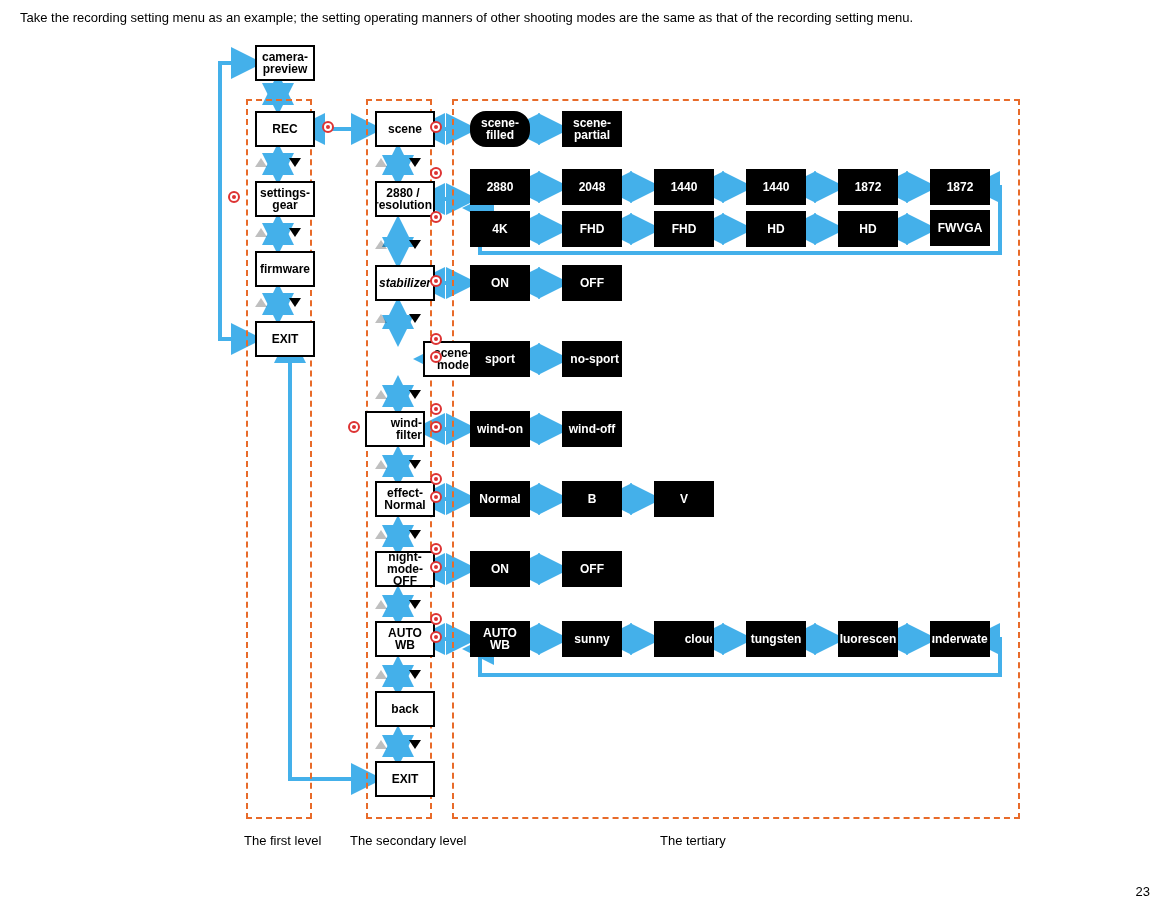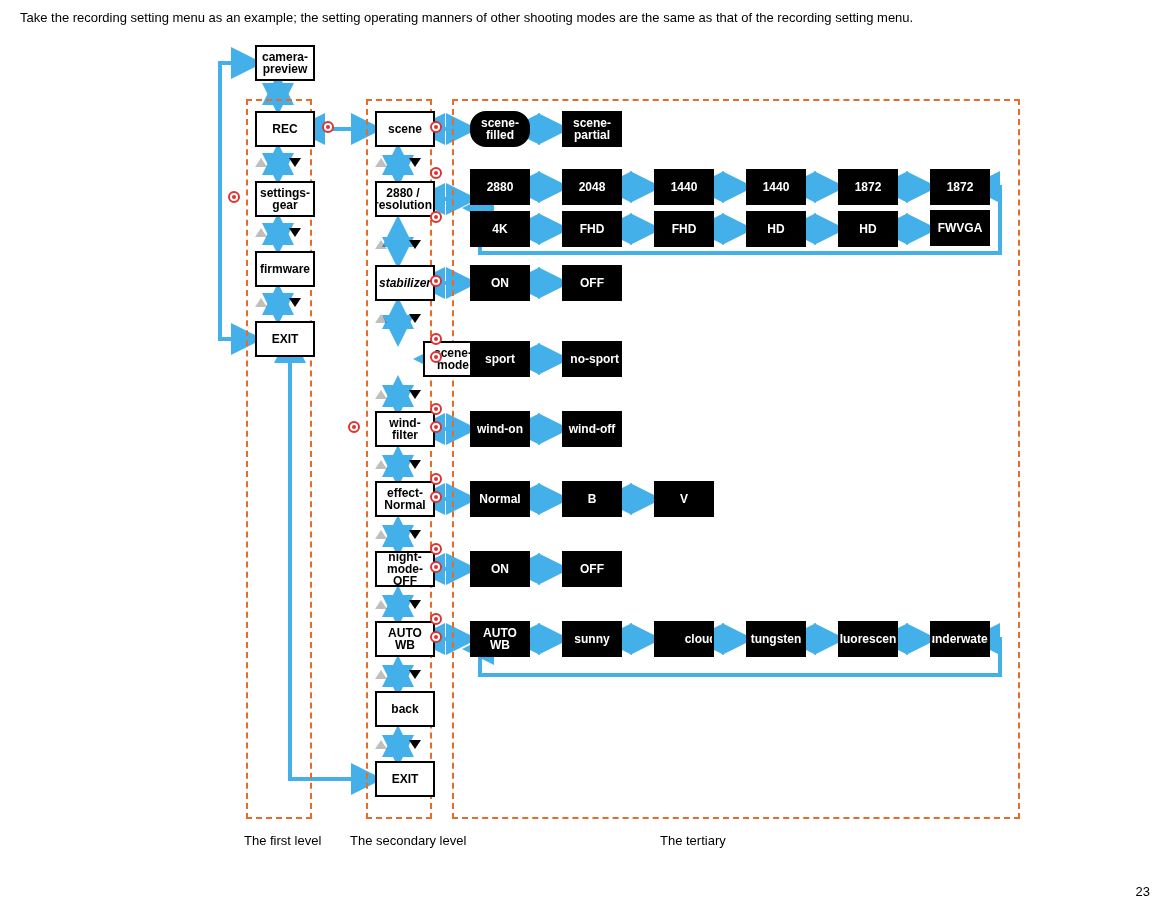--- a/index.html
+++ b/index.html
@@ -191,21 +191,21 @@
       <span class="tri-up"></span>
       <span class="tri-down"></span>
     </div>
   <div class="item-box" style="left:175px; top:298px;margin-left:48px;">
       <span class="item-text">scene-mode</span>
     </div>
   <div class="nav-pair" style="left:175px; top:344px;">
       <span class="tri-up"></span>
       <span class="tri-down"></span>
     </div>
-  <div class="item-box" style="left:175px; top:368px;">
+  <div class="item-box" style="left:165px; top:368px;text-align:right;">
       <span class="item-text">wind-filter</span>
     </div>
   <div class="nav-pair" style="left:175px; top:414px;">
       <span class="tri-up"></span>
       <span class="tri-down"></span>
     </div>
   <div class="item-box" style="left:175px; top:438px;">
       <span class="item-text">effect-Normal</span>
     </div>
   <div class="nav-pair" style="left:175px; top:484px;">

